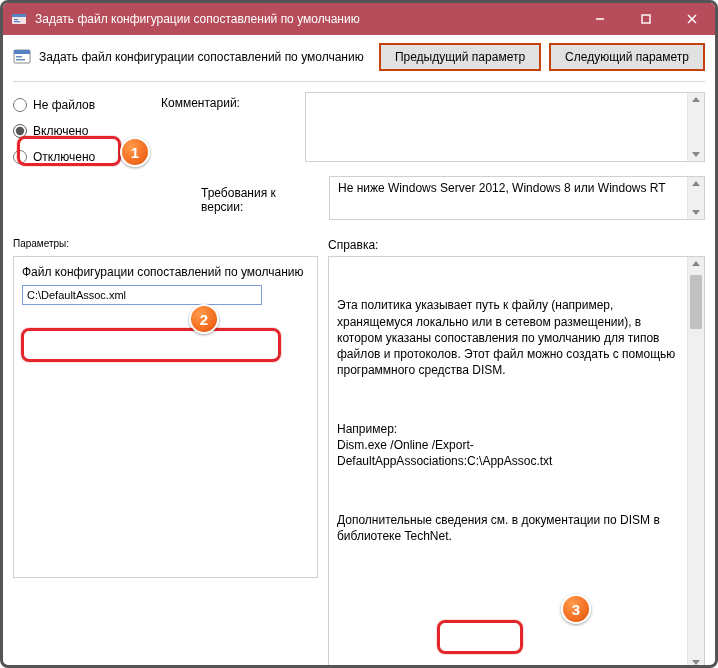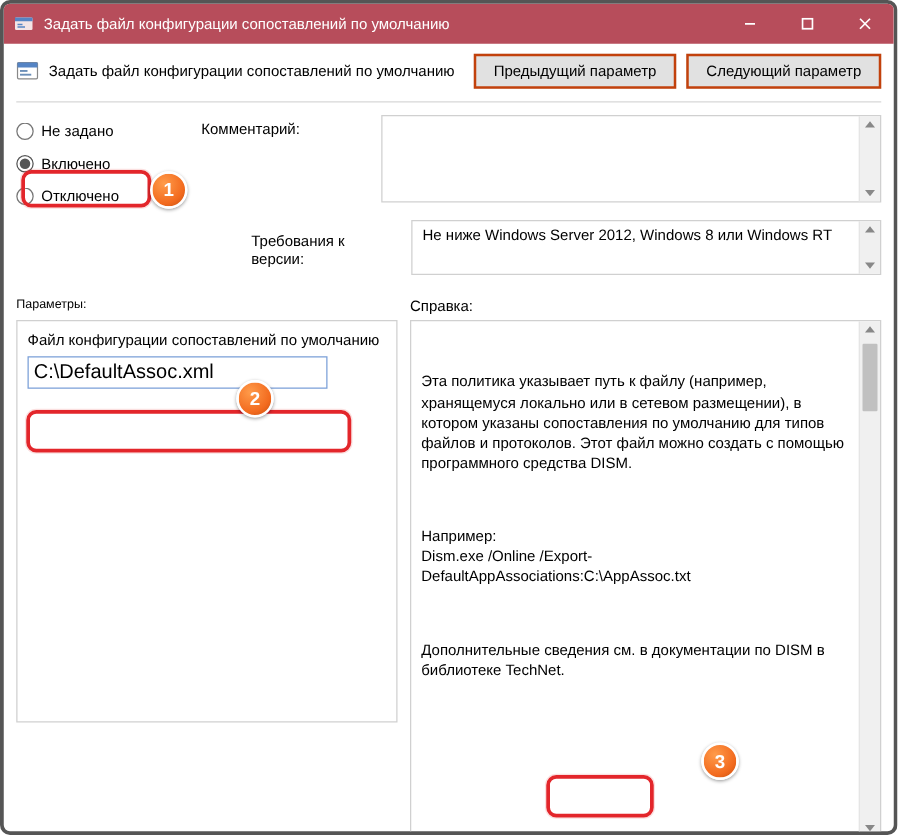--- a/index.html
+++ b/index.html
@@ -33,21 +33,21 @@
   .labels-row { display: flex; margin-top: 18px; margin-bottom: 4px; }
   .labels-row .left { width: 315px; font-size: 10px; }
   .labels-row .right { font-size: 12px; }
   .panels { display: flex; gap: 10px; }
   .panel { border: 1px solid #d0d0d0; position: relative; }
   .panel.left { width: 305px; height: 322px; padding: 8px; }
   .panel.right { flex: 1; height: 414px; padding: 8px 24px 8px 8px; overflow: hidden; }
   .panel.right .scroll { display:block; }
   .panel.right .scroll .thumb { position:absolute; top:18px; left:2px; right:2px; height:54px; background:#c0c0c0; border-radius:1px;}
   .file-label { font-size: 12px; margin-bottom: 4px; line-height:1.3;}
-  .file-input { width: 240px; border: 1px solid #7a9fd8; padding: 3px 4px; font-size: 16px; font-family: inherit; }
+  .file-input { width: 240px; border: 1px solid #7a9fd8; padding: 3px 4px; font-size: 11px; font-family: inherit; }
   .help-text { font-size: 12px; line-height: 1.35; white-space: pre-wrap; }
   .help-text p { margin: 0 0 10px 0; }
   .btnrow { display: flex; justify-content: flex-end; gap: 8px; margin-top: 10px; padding-right:6px;}
   .btn { background: #fca5a5; border: 1px solid #adadad; padding: 4px 20px; font-size: 12px; cursor: pointer; min-width:76px; text-align:center;}
   .btn.primary { border: 2px solid #0078d7; background:#eab308; }
   
   .hl-red { position: absolute; border: 3px solid #e3262b; border-radius: 8px; pointer-events: none; box-shadow: 0 0 0 1px rgba(227,38,43,0.15);}
   .badge { position: absolute; width: 30px; height: 30px; background: radial-gradient(circle at 35% 30%, #ff9b4a, #f26a1e 65%, #c24d0d); border: 2px solid #fff; border-radius: 50%; color: #fff; font-weight: 700; font-size: 15px; display: flex; align-items: center; justify-content: center; box-shadow: 0 1px 3px rgba(0,0,0,0.4); pointer-events:none;}
   .app-svg { fill: none; stroke: #fff; stroke-width: 1.4; }
 </style>
@@ -99,21 +99,21 @@
       <span class="lbl">Задать файл конфигурации сопоставлений по умолчанию</span>
       <button class="navbtn">Предыдущий параметр</button>
       <button class="navbtn">Следующий параметр</button>
     </div>
     <div class="rule"></div>
 
     <div class="grid-top">
       <div class="col-radio">
         <label class="radio-row">
           <input type="radio" name="state" style="">
-          <span>Не задано</span>
+          <span>Не файлов</span>
         </label>
         <label class="radio-row">
           <input type="radio" name="state" checked="" style="">
           <span>Включено</span>
         </label>
         <label class="radio-row">
           <input type="radio" name="state" style="">
           <span>Отключено</span>
         </label>
       </div>

